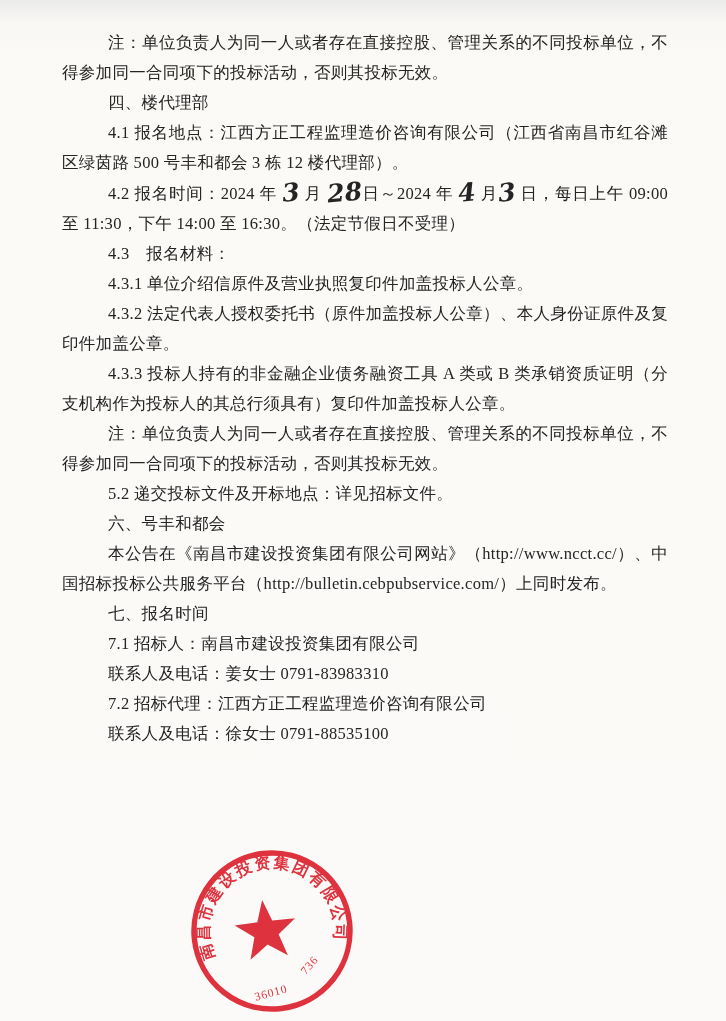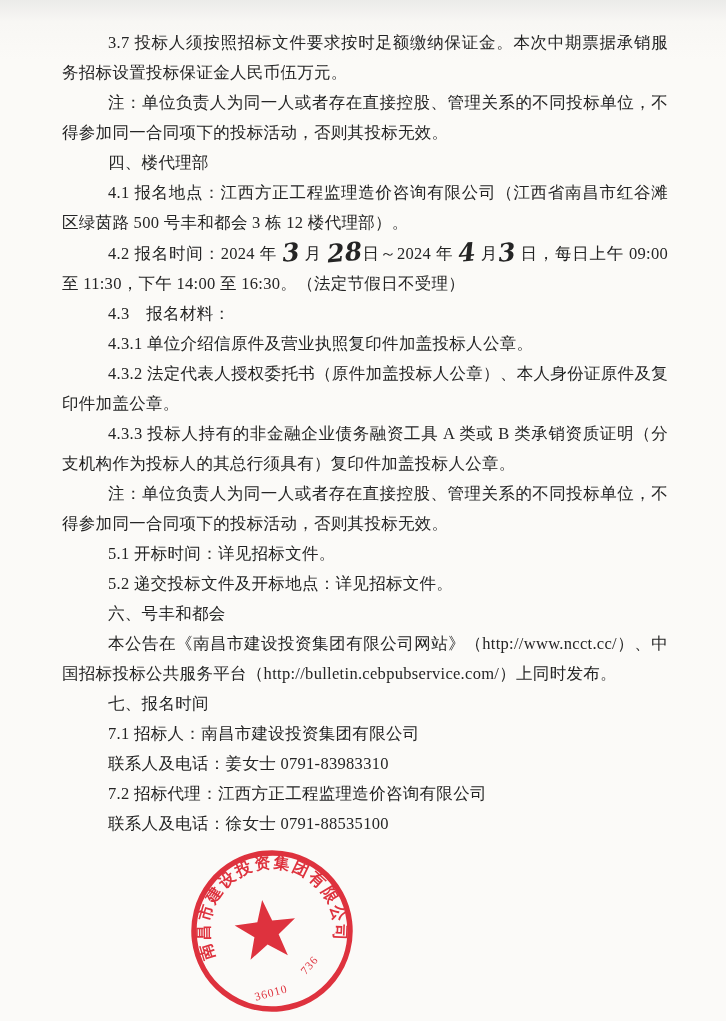--- a/index.html
+++ b/index.html
@@ -37,31 +37,29 @@
     opacity:.93;
     transform:rotate(-7deg);
     pointer-events:none;
   }
   .seal text{font-family:"Liberation Serif","DejaVu Serif",serif;}
 </style>
 </head>
 <body>
 
 <div class="doc">
-  <p>3.7 投标人须按照招标文件要求按时足额缴纳保证金。本次中期票据承销服务招标设置投标保证金人民币伍万元。</p>
   <p class="bold">注：单位负责人为同一人或者存在直接控股、管理关系的不同投标单位，不得参加同一合同项下的投标活动，否则其投标无效。</p>
   <p class="bold">四、楼代理部</p>
   <p>4.1 报名地点：江西方正工程监理造价咨询有限公司（江西省南昌市红谷滩区绿茵路 500 号丰和都会 3 栋 12 楼代理部）。</p>
   <p><span>4.2 报名时间：2024 年 </span><span class="hw">3</span><span> 月 </span><span class="hw">28</span><span>日～2024 年 </span><span class="hw">4</span><span> 月</span><span class="hw">3</span><span> 日，每日上午 09:00 至 11:30，下午 14:00 至 16:30。（法定节假日不受理）</span></p>
   <p>4.3　报名材料：</p>
   <p>4.3.1 单位介绍信原件及营业执照复印件加盖投标人公章。</p>
   <p>4.3.2 法定代表人授权委托书（原件加盖投标人公章）、本人身份证原件及复印件加盖公章。</p>
   <p>4.3.3 投标人持有的非金融企业债务融资工具 A 类或 B 类承销资质证明（分支机构作为投标人的其总行须具有）复印件加盖投标人公章。</p>
   <p class="bold">注：单位负责人为同一人或者存在直接控股、管理关系的不同投标单位，不得参加同一合同项下的投标活动，否则其投标无效。</p>
-  <p>5.1 开标时间：详见招标文件。</p>
   <p>5.2 递交投标文件及开标地点：详见招标文件。</p>
   <p class="bold">六、号丰和都会</p>
   <p>本公告在《南昌市建设投资集团有限公司网站》（http://www.ncct.cc/）、中国招标投标公共服务平台（http://bulletin.cebpubservice.com/）上同时发布。</p>
   <p class="bold">七、报名时间</p>
   <p>7.1 招标人：南昌市建设投资集团有限公司</p>
   <p>联系人及电话：姜女士 0791-83983310</p>
   <p>7.2 招标代理：江西方正工程监理造价咨询有限公司</p>
   <p>联系人及电话：徐女士 0791-88535100</p>
 </div>
 

